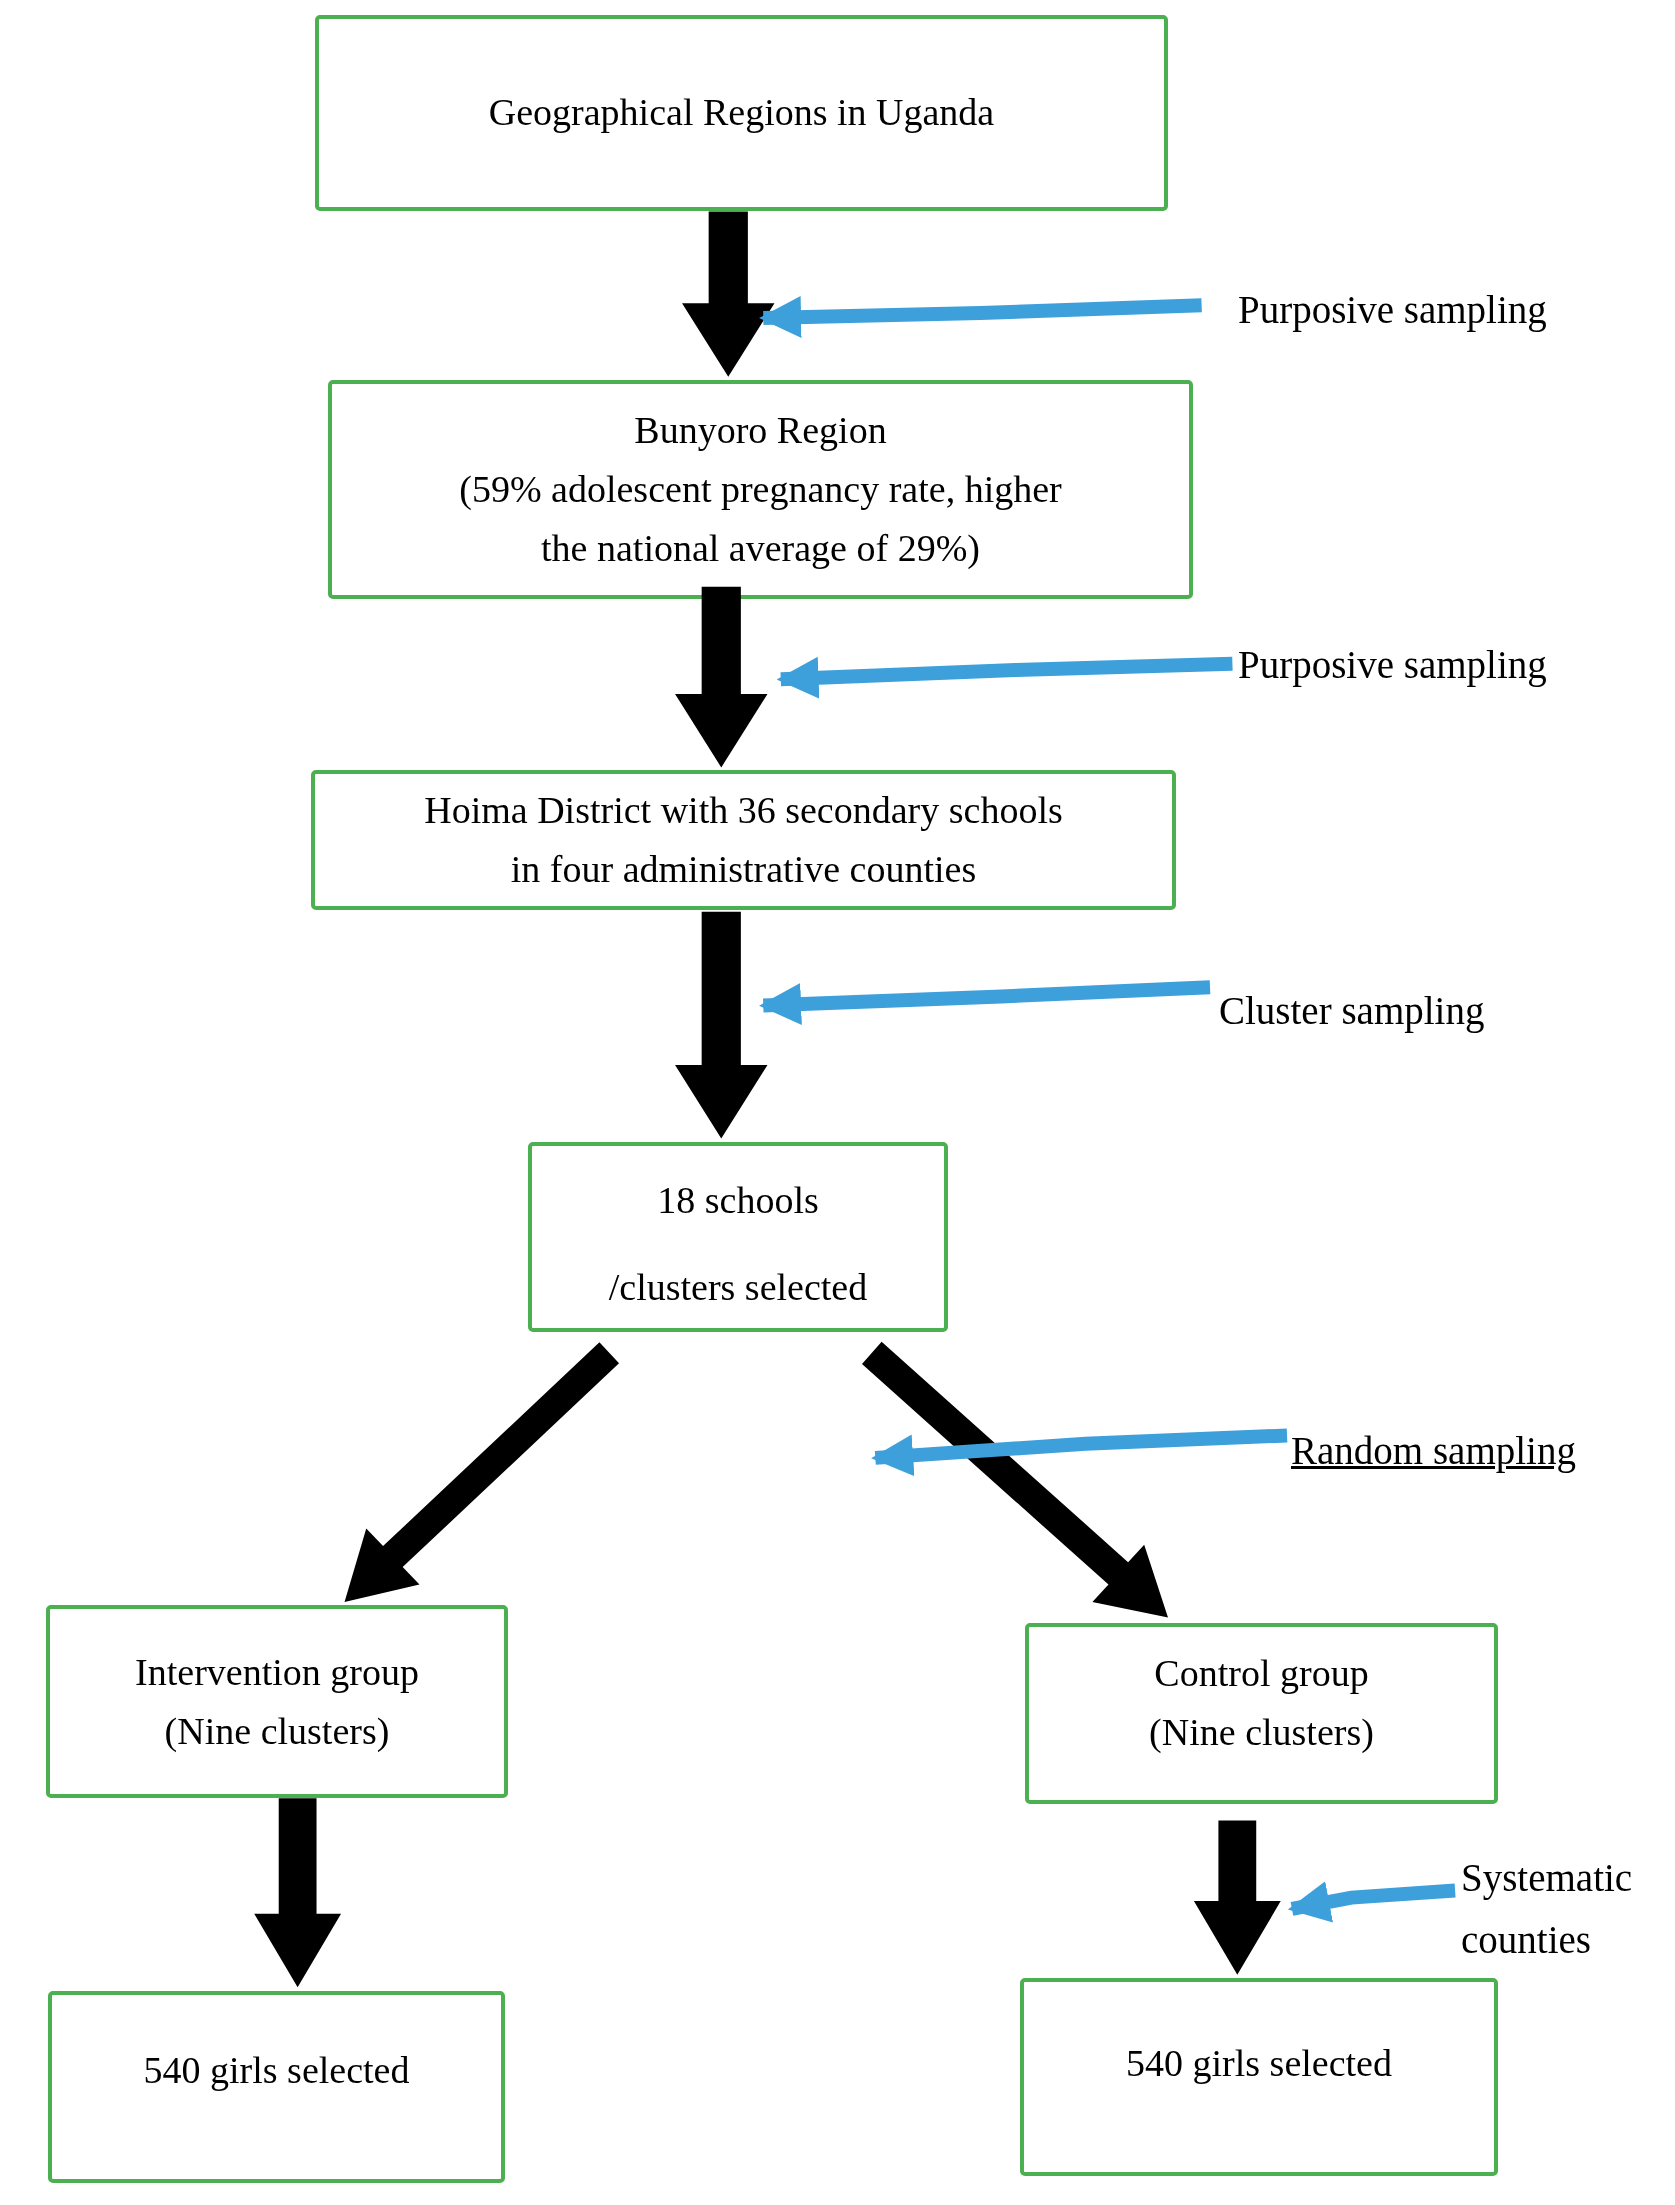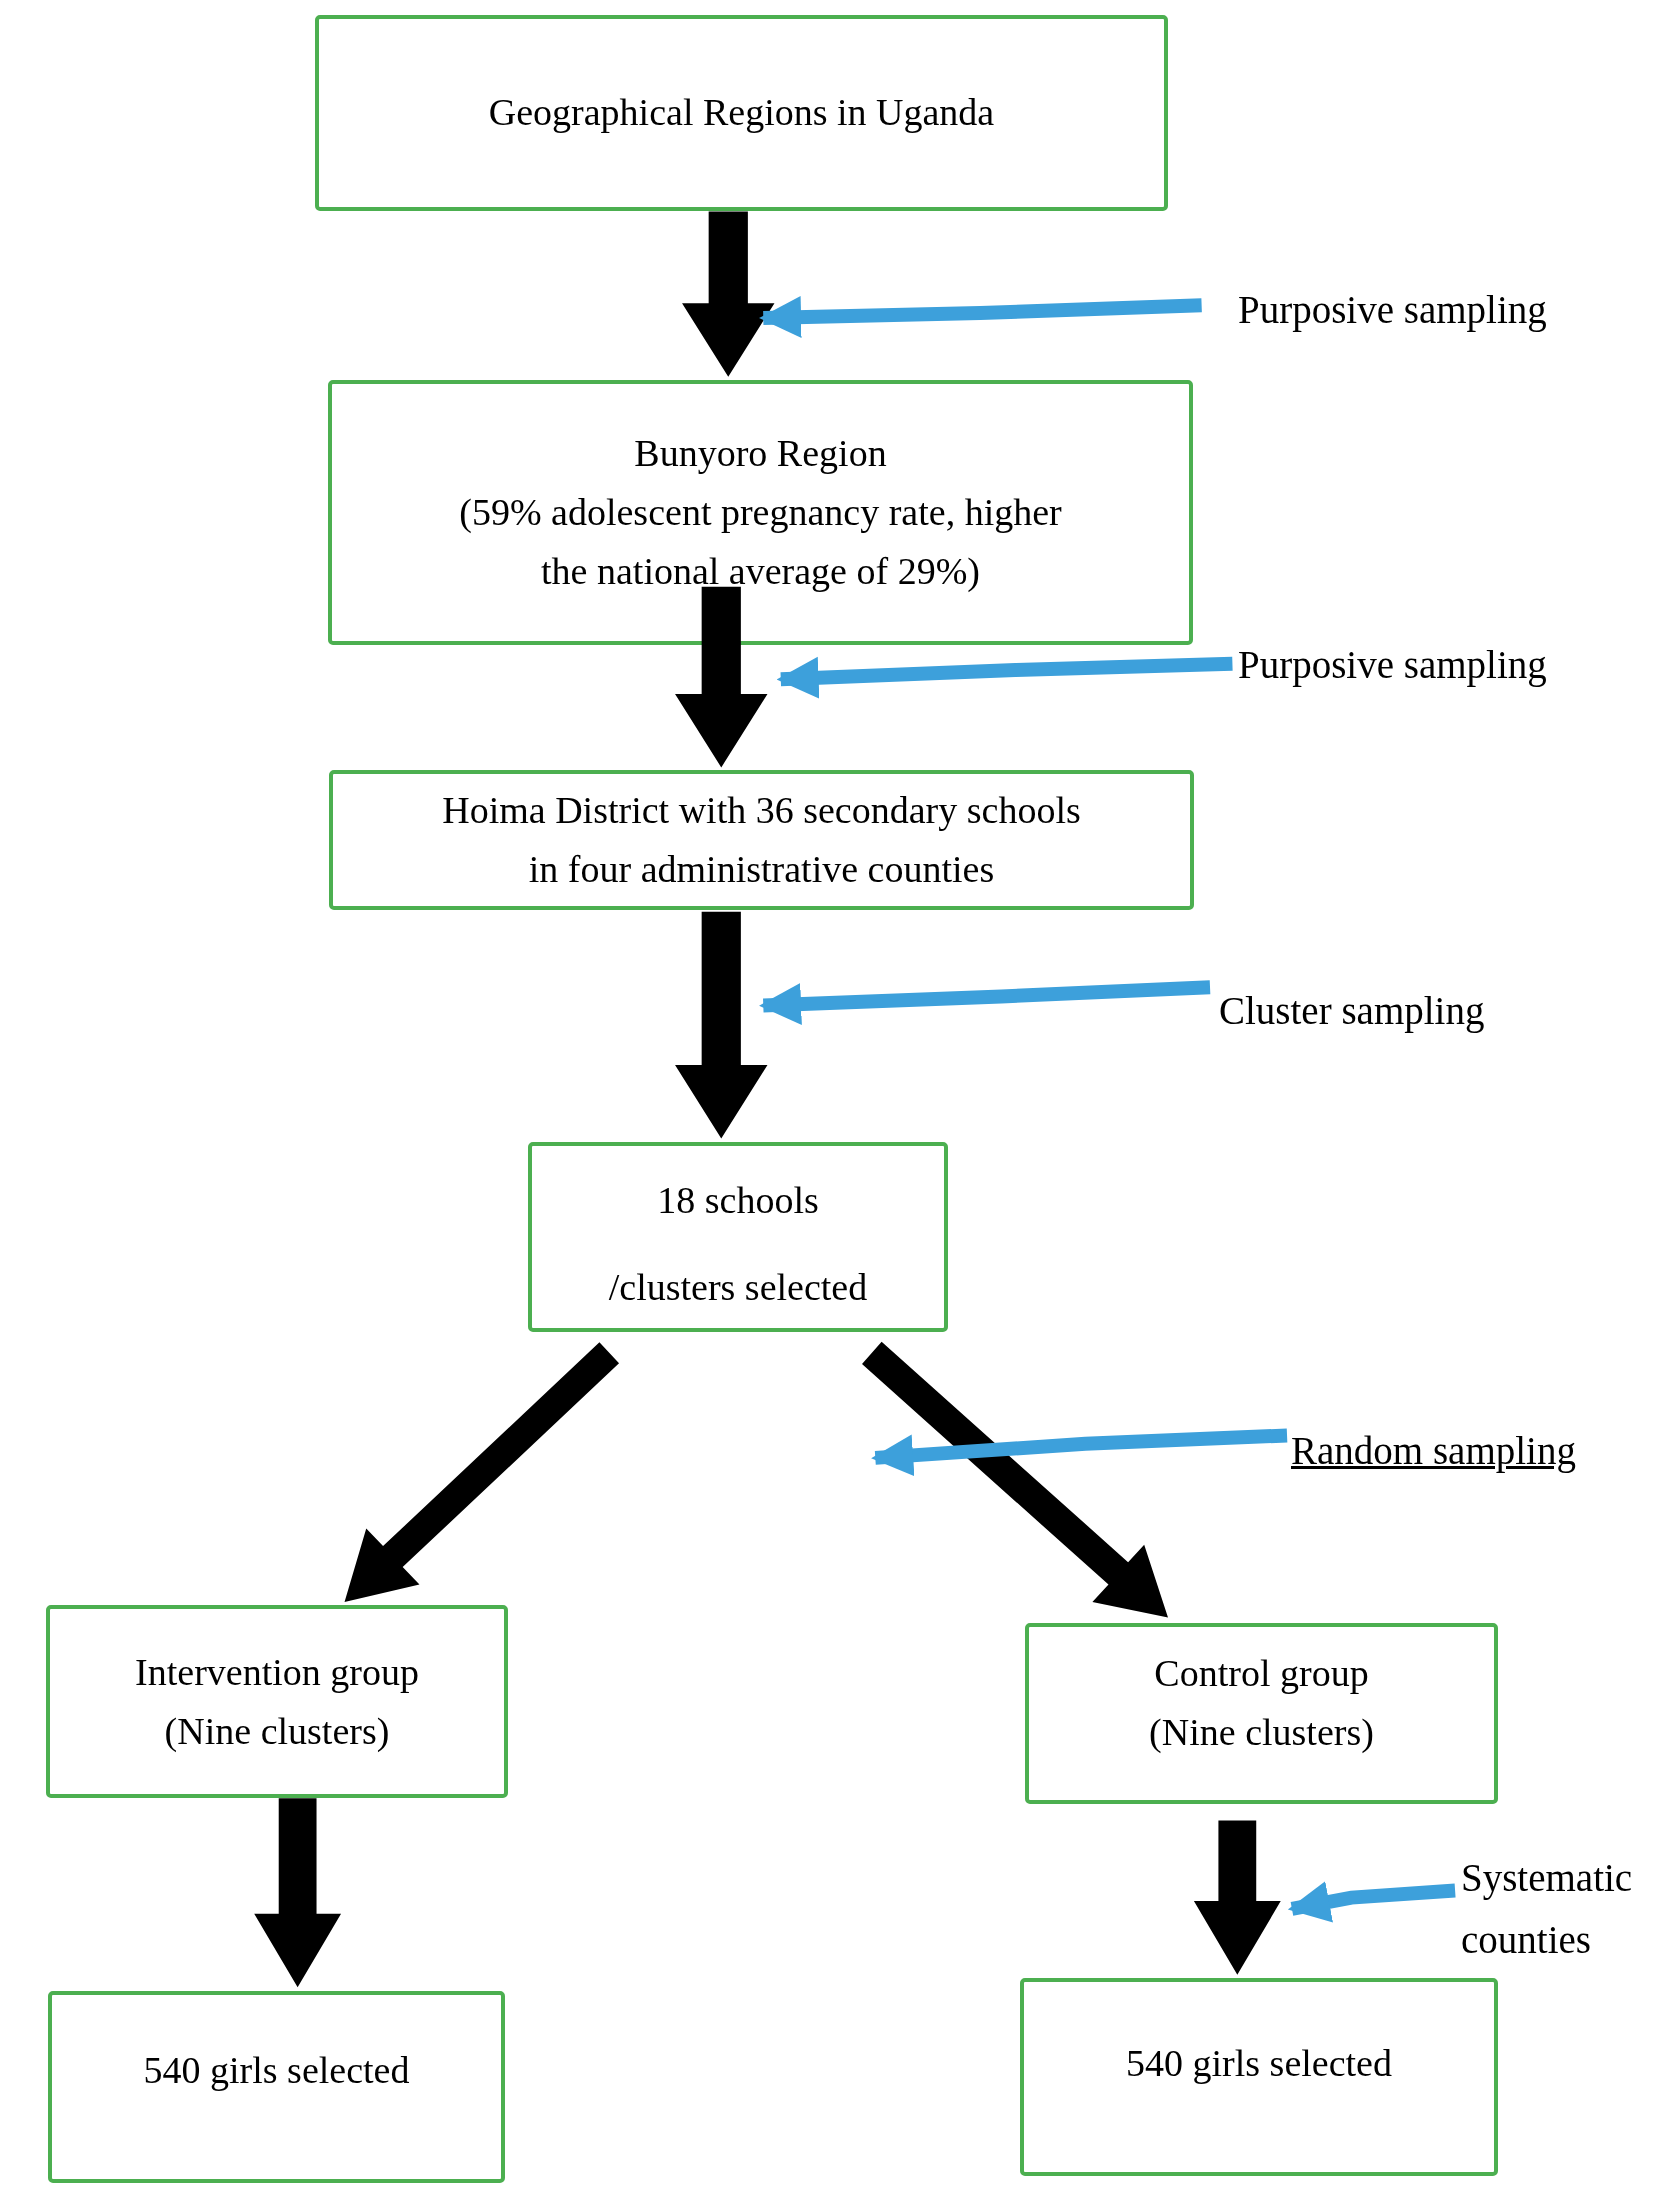--- a/index.html
+++ b/index.html
@@ -32,22 +32,22 @@
     line-height:62px;
     white-space:nowrap;
   }
   .arrows{
     position:absolute;left:0;top:0;
     width:1675px;height:2205px;
     pointer-events:none;
   }
   
   .n-regions      {left:315px;  top:14.7px;   width:853px; height:196px;}
-  .n-bunyoro      {left:328px;  top:380px;  width:865px; height:265px;}
-  .n-hoima        {left:329px;  top:770px; width:865px; height:140px;}
+  .n-bunyoro      {left:328px;  top:380px;  width:865px; height:219px;}
+  .n-hoima        {left:311px;  top:770px; width:865px; height:140px;}
   .n-schools      {left:528px;  top:1142px; width:420px;  height:190px; justify-content:flex-start; padding-top:25px;gap:28px;}
   .n-intervention {left:46px;   top:1605px; width:462px;  height:193px; }
   .n-control      {left:1025px; top:1623px; width:473px;  height:181px; padding-bottom:21px;}
   .n-int-girls    {left:48px;   top:1991px; width:457px;  height:192px; padding-bottom:34px;}
   .n-ctl-girls    {left:1020px; top:1978px; width:478px;  height:198px; padding-bottom:28px;}
   
   .l-purposive-1 {left:1238px; top:279px;}
   .l-purposive-2 {left:1238px; top:634px;}
   .l-cluster     {left:1219px; top:980px;}
   .l-random      {left:1291px; top:1420px;text-decoration:underline;}

